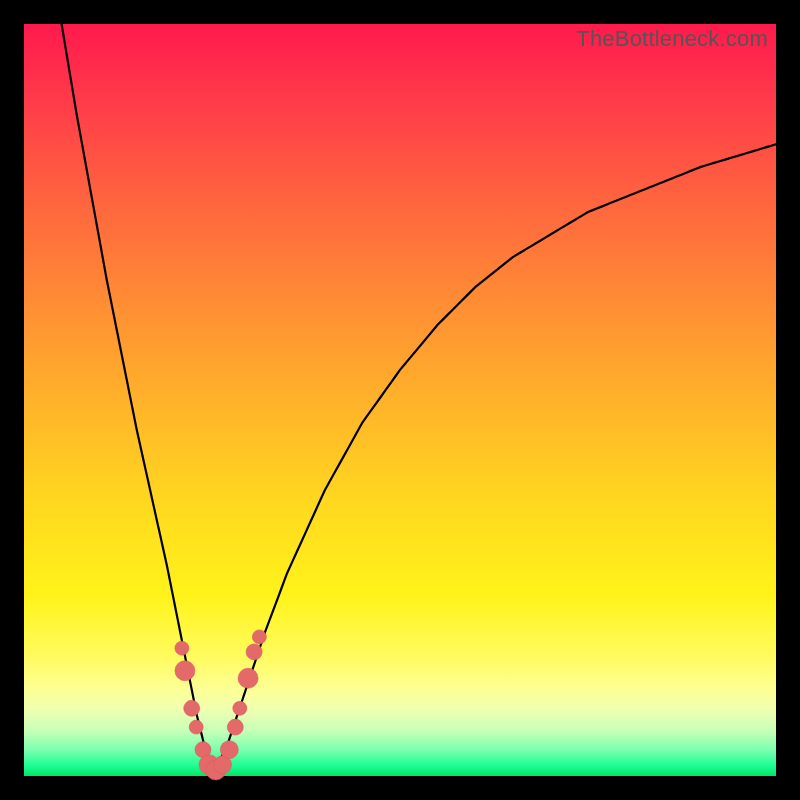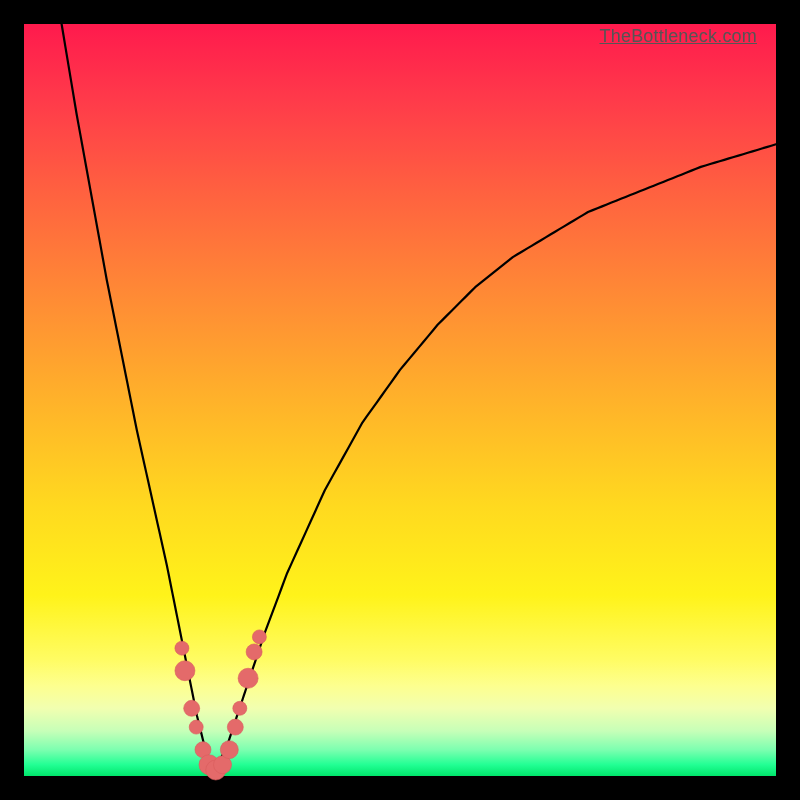--- a/index.html
+++ b/index.html
@@ -39,27 +39,26 @@
       #f1ffb0 91%,
       #c7ffb8 94%,
       #7dffb0 96.5%,
       #22ff94 98.5%,
       #00e56b 100%
     );
   }
   .watermark {
     position: absolute;
     top: 2px;
-    right: 19px;
-    font-size: 18px;
+    right: 8px;
+    font-size: 22px;
     font-weight: 500;
     color: #555;
     letter-spacing: 0.2px;
     user-select: none;
-    text-decoration: underline;
   }
   svg.curve {
     position: absolute;
     left: 0;
     top: 0;
     width: 752px;
     height: 752px;
     overflow: visible;
   }
 </style>

